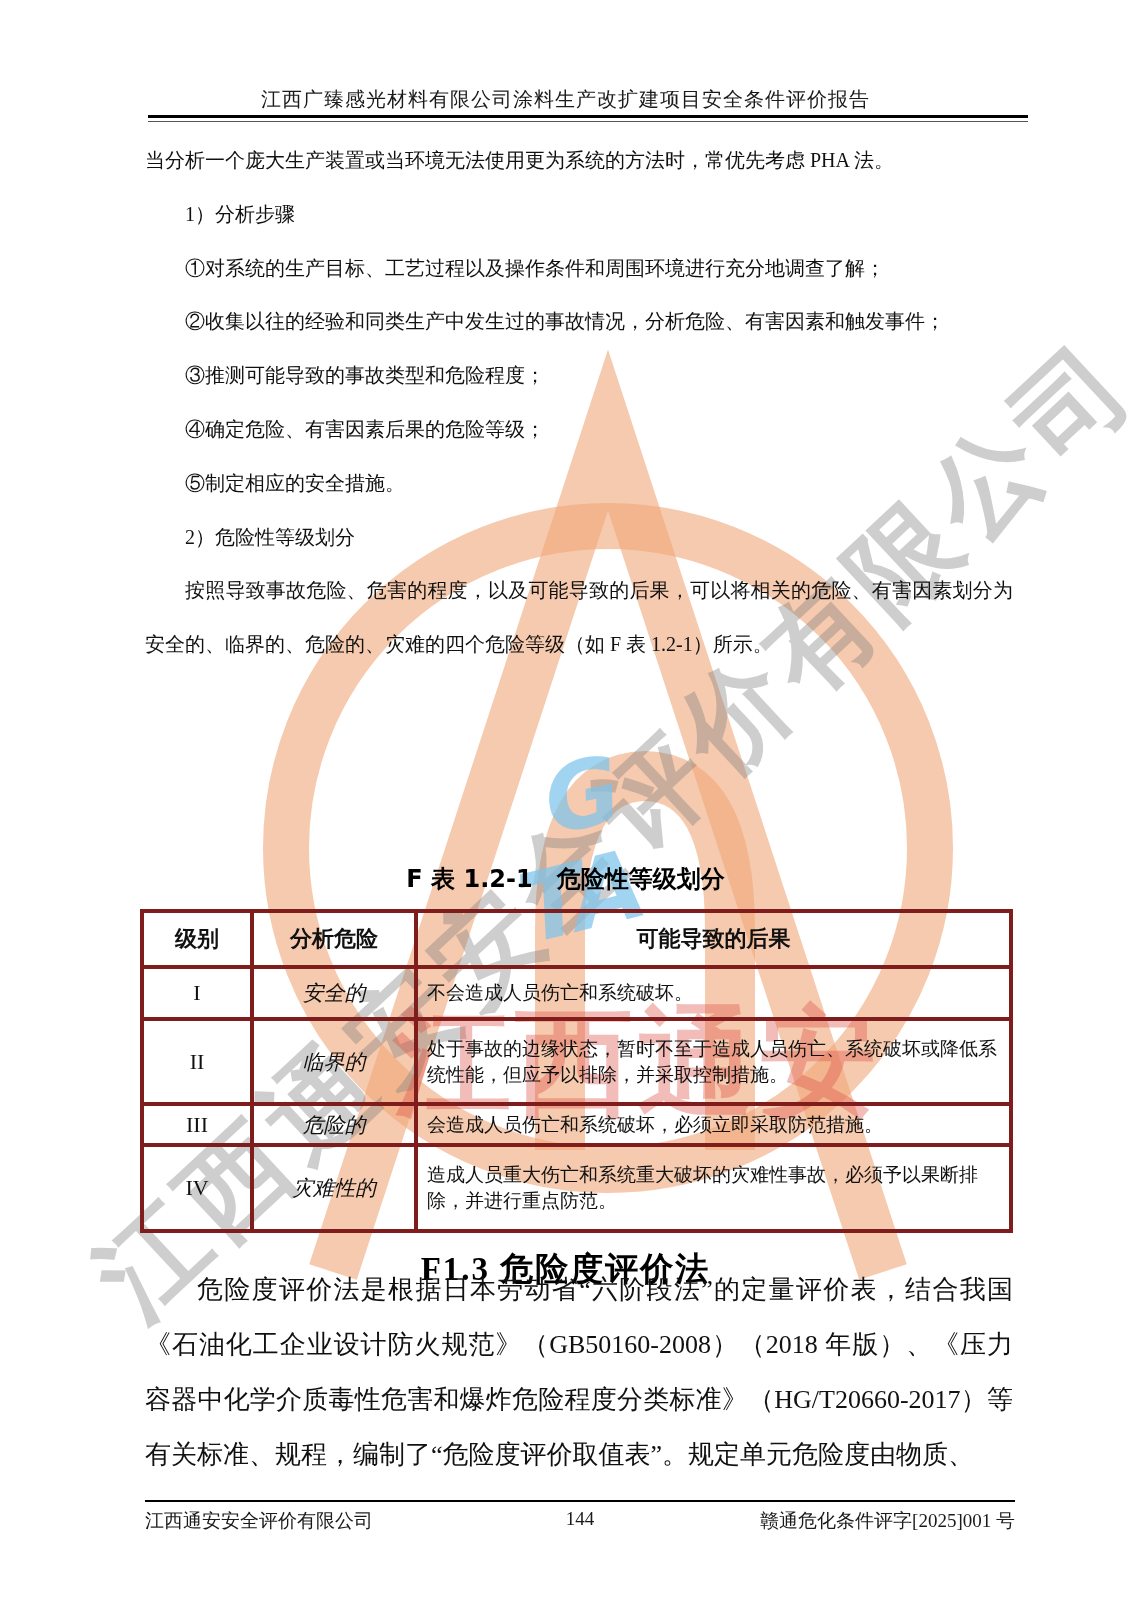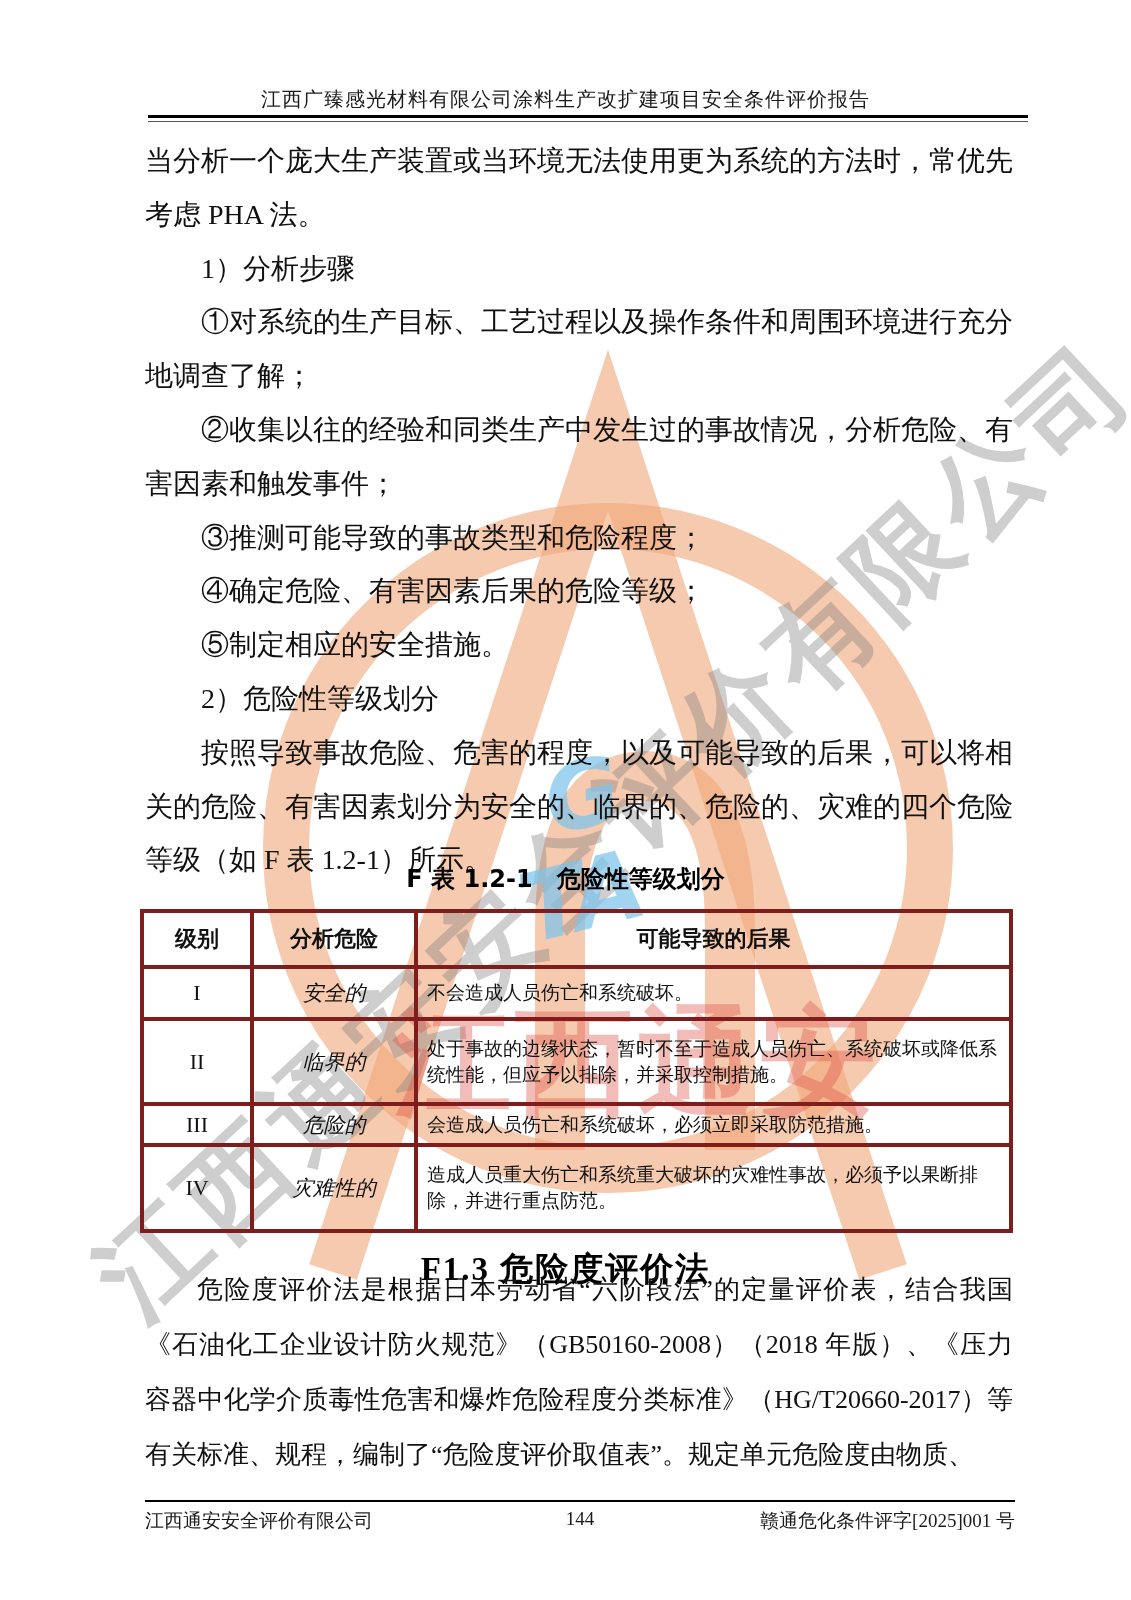--- a/index.html
+++ b/index.html
@@ -41,21 +41,21 @@
   .doc-header{
     position:absolute;top:86px;left:0;width:1131px;text-align:center;
     font-size:20px;color:#1a1a1a;letter-spacing:1px;
   }
   .header-rule{
     position:absolute;top:115px;left:148px;width:880px;height:3px;
     border-top:3px solid #000;border-bottom:1px solid #555;
   }
   .bodytext{
     position:absolute;top:134px;left:145px;width:868px;
-    font-size:28px;line-height:53.8px;text-align:justify;
+    font-size:20px;line-height:53.8px;text-align:justify;
   }
   .bodytext p{margin:0;text-indent:2em;}
   .bodytext p.noindent{text-indent:0;}
   .table-title{
     position:absolute;top:863px;left:0;width:1131px;text-align:center;
     font-family:"DejaVu Sans","Liberation Sans",sans-serif;
     font-weight:bold;font-size:24px;color:#000;
   }
   table.grade{
     position:absolute;top:909px;left:140px;width:873px;

